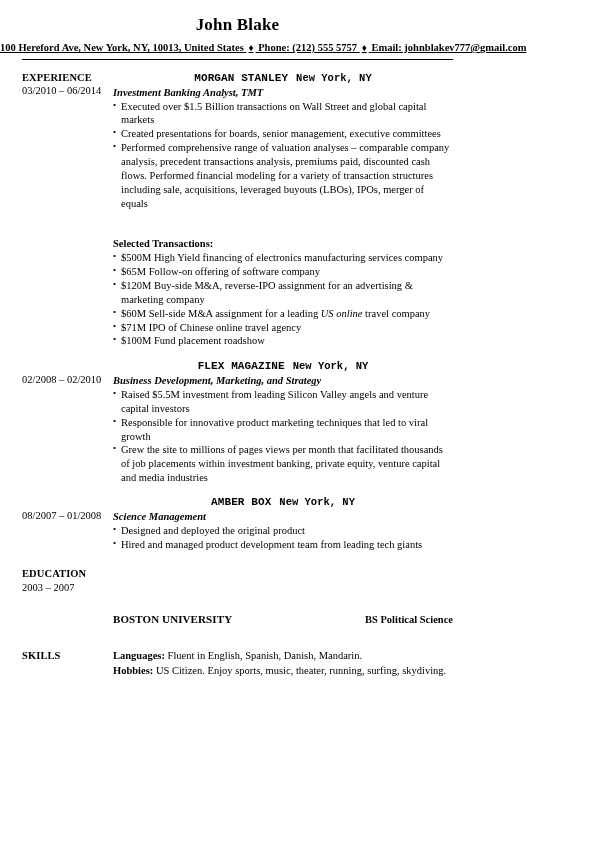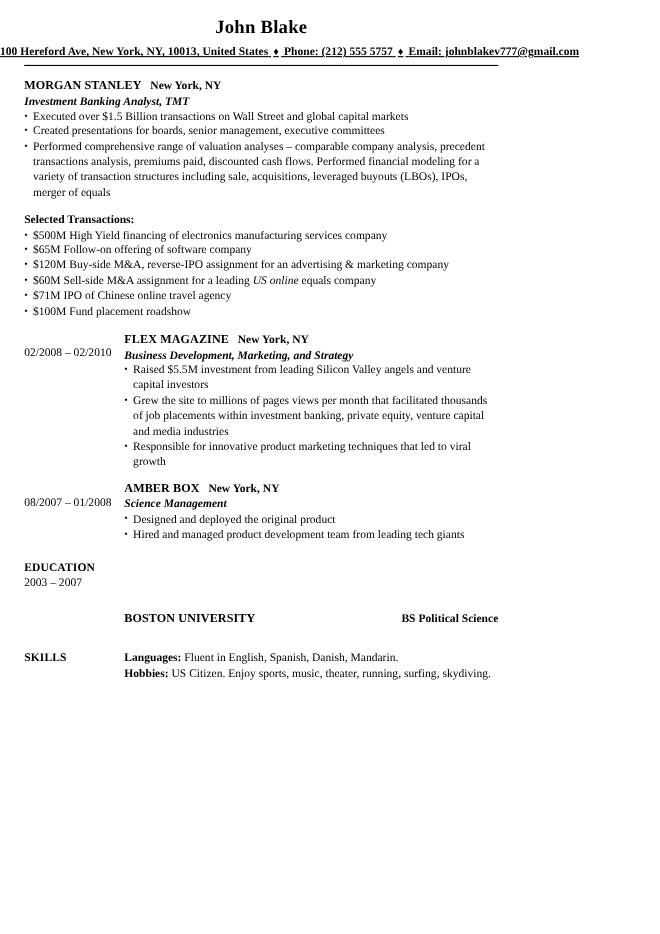--- a/index.html
+++ b/index.html
@@ -75,22 +75,23 @@
   .section-label {
     font-weight: bold;
     font-size: 10.5px;
     letter-spacing: 0.1px;
   }
   .date {
     font-size: 10.5px;
   }
   .org-line {
     display: flex;
-    justify-content: flex-start;
+    justify-content: center;
     align-items: baseline;
+    font-family: Liberation Mono, monospace;
   }
   .org {
     font-weight: bold;
     font-size: 11px;
     letter-spacing: 0.1px;
   }
   .loc {
     font-weight: bold;
     font-size: 10.5px;
     white-space: nowrap;
@@ -116,21 +117,21 @@
   .bullets li:before {
     content: "\2022";
     position: absolute;
     left: 0;
     top: 0;
     font-size: 9px;
   }
   .subhead {
     font-weight: bold;
     font-size: 10.5px;
-    margin-top: 11px;
+    margin-top: 27px;
   }
   .gap-exp-2 { height: 11px; }
   .gap-exp-3 { height: 10px; }
   .gap-edu { height: 16px; }
   .gap-skills { height: 22px; }
   .edu-line {
     display: flex;
     justify-content: space-between;
     align-items: baseline;
   }
@@ -162,37 +163,41 @@
     <span>Phone: (212) 555 5757</span>
     <span class="sep">♦</span>
     <span>Email: johnblakev777@gmail.com</span>
   </div>
 
   <hr class="rule">
 
   <div class="body-area">
 
     <div class="row">
+      <div class="col-left">
+        <div class="section-label">EXPERIENCE</div>
+        <div class="date">03/2010 – 06/2014</div>
+      </div>
       <div class="col-right">
         <div class="org-line">
           <span class="org">MORGAN STANLEY</span>
           <span class="loc">New York, NY</span>
         </div>
         <div class="role">Investment Banking Analyst, TMT</div>
         <ul class="bullets">
           <li>Executed over $1.5 Billion transactions on Wall Street and global capital markets</li>
           <li>Created presentations for boards, senior management, executive committees</li>
           <li>Performed comprehensive range of valuation analyses – comparable company analysis, precedent transactions analysis, premiums paid, discounted cash flows. Performed financial modeling for a variety of transaction structures including sale, acquisitions, leveraged buyouts (LBOs), IPOs, merger of equals</li>
         </ul>
         <div class="subhead">Selected Transactions:</div>
         <ul class="bullets">
           <li>$500M High Yield financing of electronics manufacturing services company</li>
           <li>$65M Follow-on offering of software company</li>
           <li>$120M Buy-side M&amp;A, reverse-IPO assignment for an advertising &amp; marketing company</li>
-          <li><span>$60M Sell-side M&amp;A assignment for a leading </span><em>US online</em><span> equals company</span></li>
+          <li><span>$60M Sell-side M&amp;A assignment for a leading </span><em>US online</em><span> travel company</span></li>
           <li>$71M IPO of Chinese online travel agency</li>
           <li>$100M Fund placement roadshow</li>
         </ul>
       </div>
     </div>
 
     <div class="gap-exp-2"></div>
 
     <div class="row">
       <div class="col-left">
@@ -200,22 +205,22 @@
         <div class="date">02/2008 – 02/2010</div>
       </div>
       <div class="col-right">
         <div class="org-line">
           <span class="org">FLEX MAGAZINE</span>
           <span class="loc">New York, NY</span>
         </div>
         <div class="role">Business Development, Marketing, and Strategy</div>
         <ul class="bullets">
           <li>Raised $5.5M investment from leading Silicon Valley angels and venture capital investors</li>
+          <li>Responsible for innovative product marketing techniques that led to viral growth</li>
           <li>Grew the site to millions of pages views per month that facilitated thousands of job placements within investment banking, private equity, venture capital and media industries</li>
-          <li>Responsible for innovative product marketing techniques that led to viral growth</li>
         </ul>
       </div>
     </div>
 
     <div class="gap-exp-3"></div>
 
     <div class="row">
       <div class="col-left">
         <div class="section-label" style="visibility:hidden">.</div>
         <div class="date">08/2007 – 01/2008</div>

